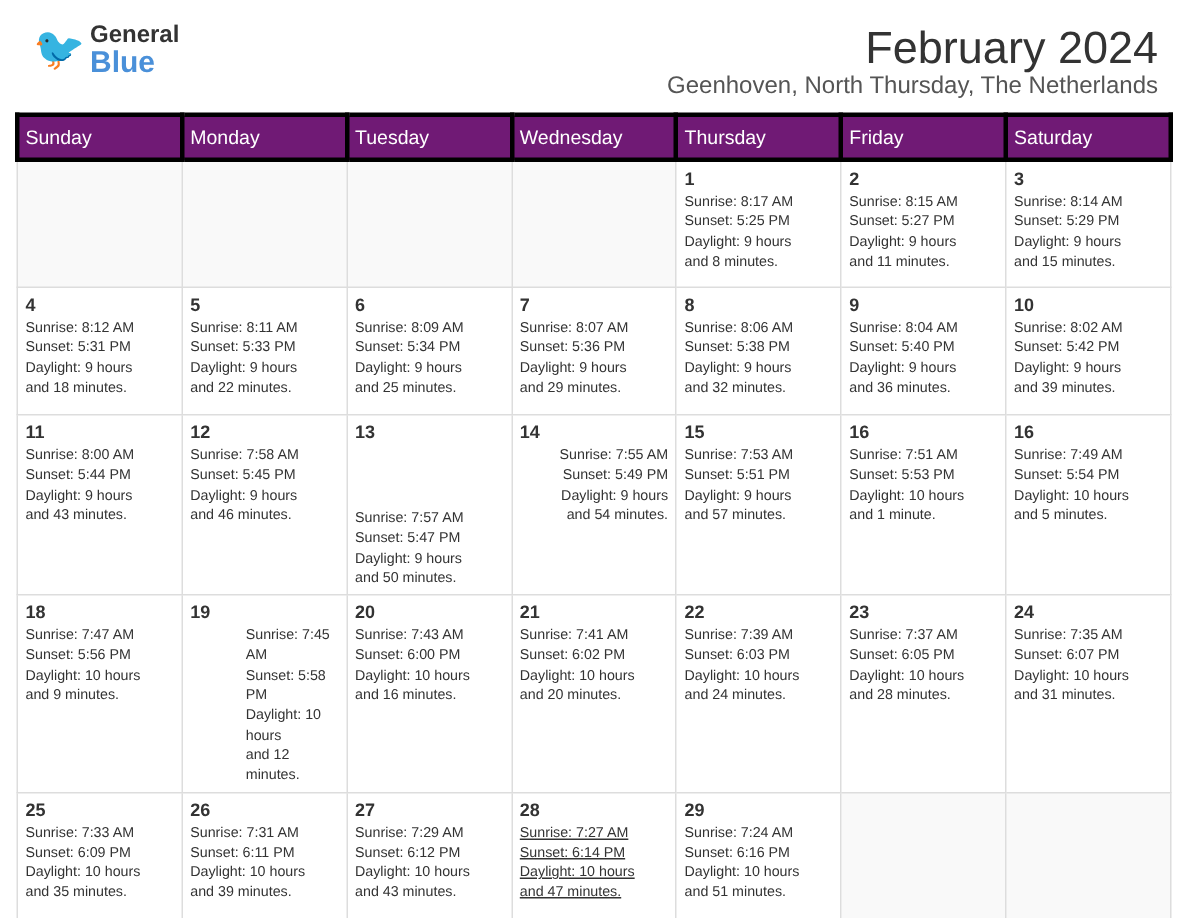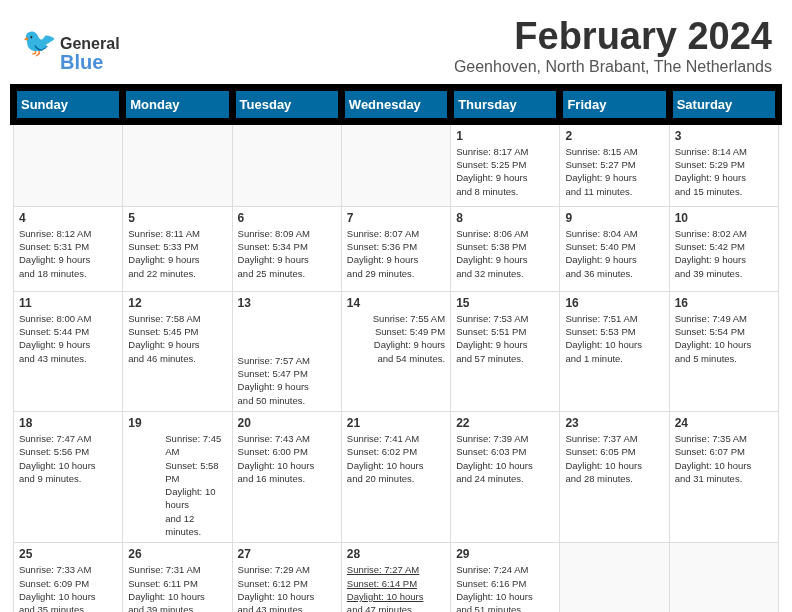--- a/index.html
+++ b/index.html
@@ -12,44 +12,44 @@
     .header {
       display: flex;
       justify-content: space-between;
       align-items: flex-start;
       padding: 16px 20px 8px 20px;
     }
     .title-section {
       text-align: right;
     }
     .month-year {
-      font-size: 38px;
-      font-weight: bold;
+      font-size: 30px;
+      font-weight: normal;
       color: #333;
       line-height: 1.1;
     }
     .location {
       font-size: 16px;
       color: #555;
     }
     .calendar-wrapper {
       padding: 0 10px 10px 10px;
     }
     table {
       width: 100%;
       border-collapse: collapse;
     }
     thead th {
-      background: #0369a1;
+      background: #701a75;
       color: white;
       font-size: 13px;
-      font-weight: bold;
+      font-weight: normal;
       padding: 6px 4px;
       text-align: left;
-      border: 7px solid #000000;
+      border: 3px solid #000000;
     }
     tbody td {
       border: 1px solid #ddd;
       vertical-align: top;
       padding: 4px 5px;
       width: calc(100% / 7);
       min-height: 80px;
       font-size: 10px;
       color: #333;
     }
@@ -80,21 +80,20 @@
     }
     .logo-text-block {
       display: flex;
       flex-direction: column;
       line-height: 1;
     }
     .logo-general {
       font-size: 16px;
       font-weight: bold;
       color: #333;
-      margin-top: 20px;
     }
     .logo-blue {
       font-size: 20px;
       font-weight: bold;
       color: #4a90d9;
     }
   </style>
 </head>
 <body>
 
@@ -103,21 +102,21 @@
     <svg class="logo-icon" viewBox="0 0 36 36" xmlns="http://www.w3.org/2000/svg">
       <text x="2" y="26" font-size="28" fill="#4a90d9">🐦</text>
     </svg>
     <div class="logo-text-block">
       <span class="logo-general">General</span>
       <span class="logo-blue">Blue</span>
     </div>
   </div>
   <div class="title-section">
     <div class="month-year">February 2024</div>
-    <div class="location">Geenhoven, North Brabant, The Netherlands</div>
+    <div class="location">Geenhoven, North Thursday, The Netherlands</div>
   </div>
 </div>
 
 <div class="calendar-wrapper">
   <table>
     <thead>
       <tr>
         <th>Sunday</th>
         <th>Monday</th>
         <th>Tuesday</th>

